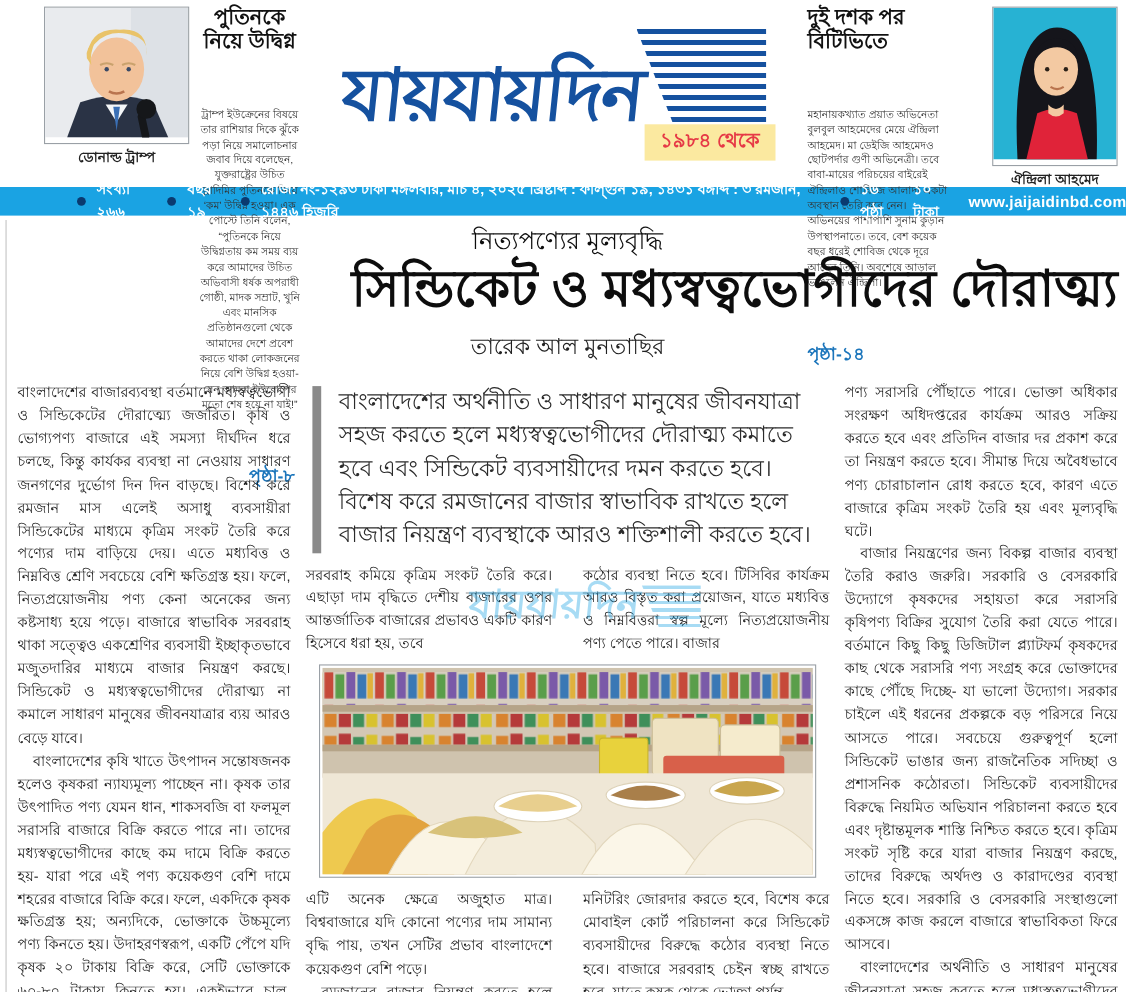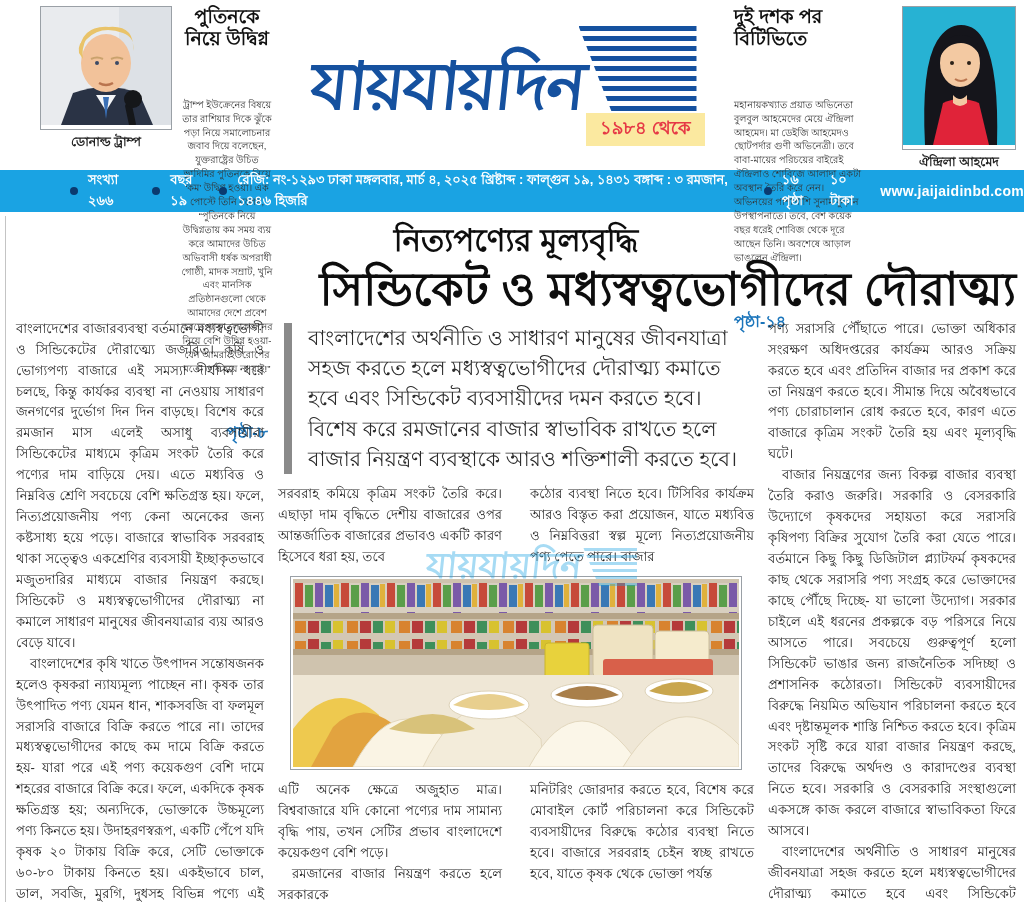--- a/index.html
+++ b/index.html
@@ -28,27 +28,27 @@
   
   .masthead { flex:1; position:relative; display:flex; align-items:center; justify-content:center; }
   .logo-wrap { position:relative; display:flex; align-items:center; }
   .logo-text { font-size:66px; font-weight:bold; color:var(--masthead_blue,#15519f); transform:skewX(-6deg); letter-spacing:-2px; line-height:1; white-space:nowrap; }
   .speedlines { width:118px; height:104px; margin-left:-6px; margin-top:-16px;
     background:repeating-linear-gradient(180deg, var(--masthead_blue,#15519f) 0 5px, transparent 5px 10px);
     clip-path:polygon(0 0,100% 0,100% 100%,34% 100%); }
   .since-badge { position:absolute; right:-8px; bottom:-16px; background:var(--badge_yellow,#fbe9a0); color:var(--badge_red,#e63946); font-weight:bold; font-size:18px; padding:1px 14px; white-space:nowrap;text-align:center; }
 
   
-  .info-bar { height:42px; background:var(--bar_blue,#1aa3e3); display:flex; align-items:center; justify-content:flex-start; gap:10px; color:#fff; font-size:13px; font-weight:bold; padding-left:70px; margin-top:4px; }
+  .info-bar { height:26px; background:var(--bar_blue,#1aa3e3); display:flex; align-items:center; justify-content:flex-start; gap:10px; color:#fff; font-size:13px; font-weight:bold; padding-left:70px; margin-top:4px; }
   .info-dot { width:8px; height:8px; border-radius:50%; background:#0a3a70; flex:0 0 auto; }
   .info-bar .website { font-size:14px; letter-spacing:.3px; }
 
   
   .article { position:relative; padding:6px 8px 0 10px; border-left:1px solid #c4c4c4; margin-left:5px; margin-top:4px; }
-  .kicker { text-align:center; font-size:31px; font-weight:bold; color:#0d0d0d; line-height:1.2; }
+  .kicker { text-align:center; font-size:22px; font-weight:normal; color:#0d0d0d; line-height:1.2; }
   .headline { text-align:right; font-size:46px; font-weight:bold; color:#0d0d0d; line-height:1.25; margin-top:2px; }
   .byline { text-align:center; font-size:20px; color:#222; margin:8px 0 14px 0; }
 
   .columns { display:flex; gap:14px; }
   .col { font-size:13.1px; line-height:1.6; text-align:justify; color:#222; }
   .col1 { width:248px; }
   .col4 { width:248px; }
   .col p + p { text-indent:14px; }
   .mid { flex:1; display:flex; flex-direction:column; }
 
@@ -148,20 +148,21 @@
     <span>রেজি: নং-১২৯৩ ঢাকা মঙ্গলবার, মার্চ ৪, ২০২৫ খ্রিষ্টাব্দ : ফাল্গুন ১৯, ১৪৩১ বঙ্গাব্দ : ৩ রমজান, ১৪৪৬ হিজরি</span>
     <span class="info-dot"></span>
     <span>১৬ পৃষ্ঠা</span>
     <span>১০ টাকা</span>
     <span class="website">www.jaijaidinbd.com</span>
   </div>
 
   <main class="article">
     <div class="kicker">নিত্যপণ্যের মূল্যবৃদ্ধি</div>
     <h1 class="headline">সিন্ডিকেট ও মধ্যস্বত্বভোগীদের দৌরাত্ম্য</h1>
+    <div class="byline">তারেক আল মুনতাছির</div>
 
     <div class="columns">
 
       <div class="col col1">
         <p>বাংলাদেশের বাজারব্যবস্থা বর্তমানে মধ্যস্বত্বভোগী ও সিন্ডিকেটের দৌরাত্ম্যে জর্জরিত। কৃষি ও ভোগ্যপণ্য বাজারে এই সমস্যা দীর্ঘদিন ধরে চলছে, কিন্তু কার্যকর ব্যবস্থা না নেওয়ায় সাধারণ জনগণের দুর্ভোগ দিন দিন বাড়ছে। বিশেষ করে রমজান মাস এলেই অসাধু ব্যবসায়ীরা সিন্ডিকেটের মাধ্যমে কৃত্রিম সংকট তৈরি করে পণ্যের দাম বাড়িয়ে দেয়। এতে মধ্যবিত্ত ও নিম্নবিত্ত শ্রেণি সবচেয়ে বেশি ক্ষতিগ্রস্ত হয়। ফলে, নিত্যপ্রয়োজনীয় পণ্য কেনা অনেকের জন্য কষ্টসাধ্য হয়ে পড়ে। বাজারে স্বাভাবিক সরবরাহ থাকা সত্ত্বেও একশ্রেণির ব্যবসায়ী ইচ্ছাকৃতভাবে মজুতদারির মাধ্যমে বাজার নিয়ন্ত্রণ করছে। সিন্ডিকেট ও মধ্যস্বত্বভোগীদের দৌরাত্ম্য না কমালে সাধারণ মানুষের জীবনযাত্রার ব্যয় আরও বেড়ে যাবে।</p>
         <p>বাংলাদেশের কৃষি খাতে উৎপাদন সন্তোষজনক হলেও কৃষকরা ন্যায্যমূল্য পাচ্ছেন না। কৃষক তার উৎপাদিত পণ্য যেমন ধান, শাকসবজি বা ফলমূল সরাসরি বাজারে বিক্রি করতে পারে না। তাদের মধ্যস্বত্বভোগীদের কাছে কম দামে বিক্রি করতে হয়- যারা পরে এই পণ্য কয়েকগুণ বেশি দামে শহরের বাজারে বিক্রি করে। ফলে, একদিকে কৃষক ক্ষতিগ্রস্ত হয়; অন্যদিকে, ভোক্তাকে উচ্চমূল্যে পণ্য কিনতে হয়। উদাহরণস্বরূপ, একটি পেঁপে যদি কৃষক ২০ টাকায় বিক্রি করে, সেটি ভোক্তাকে ৬০-৮০ টাকায় কিনতে হয়। একইভাবে চাল, ডাল, সবজি, মুরগি, দুধসহ বিভিন্ন পণ্যে এই মধ্যস্বত্বভোগীরা ব্যাপক মুনাফা করছে।</p>
 
       </div>
 
       <div class="mid">

